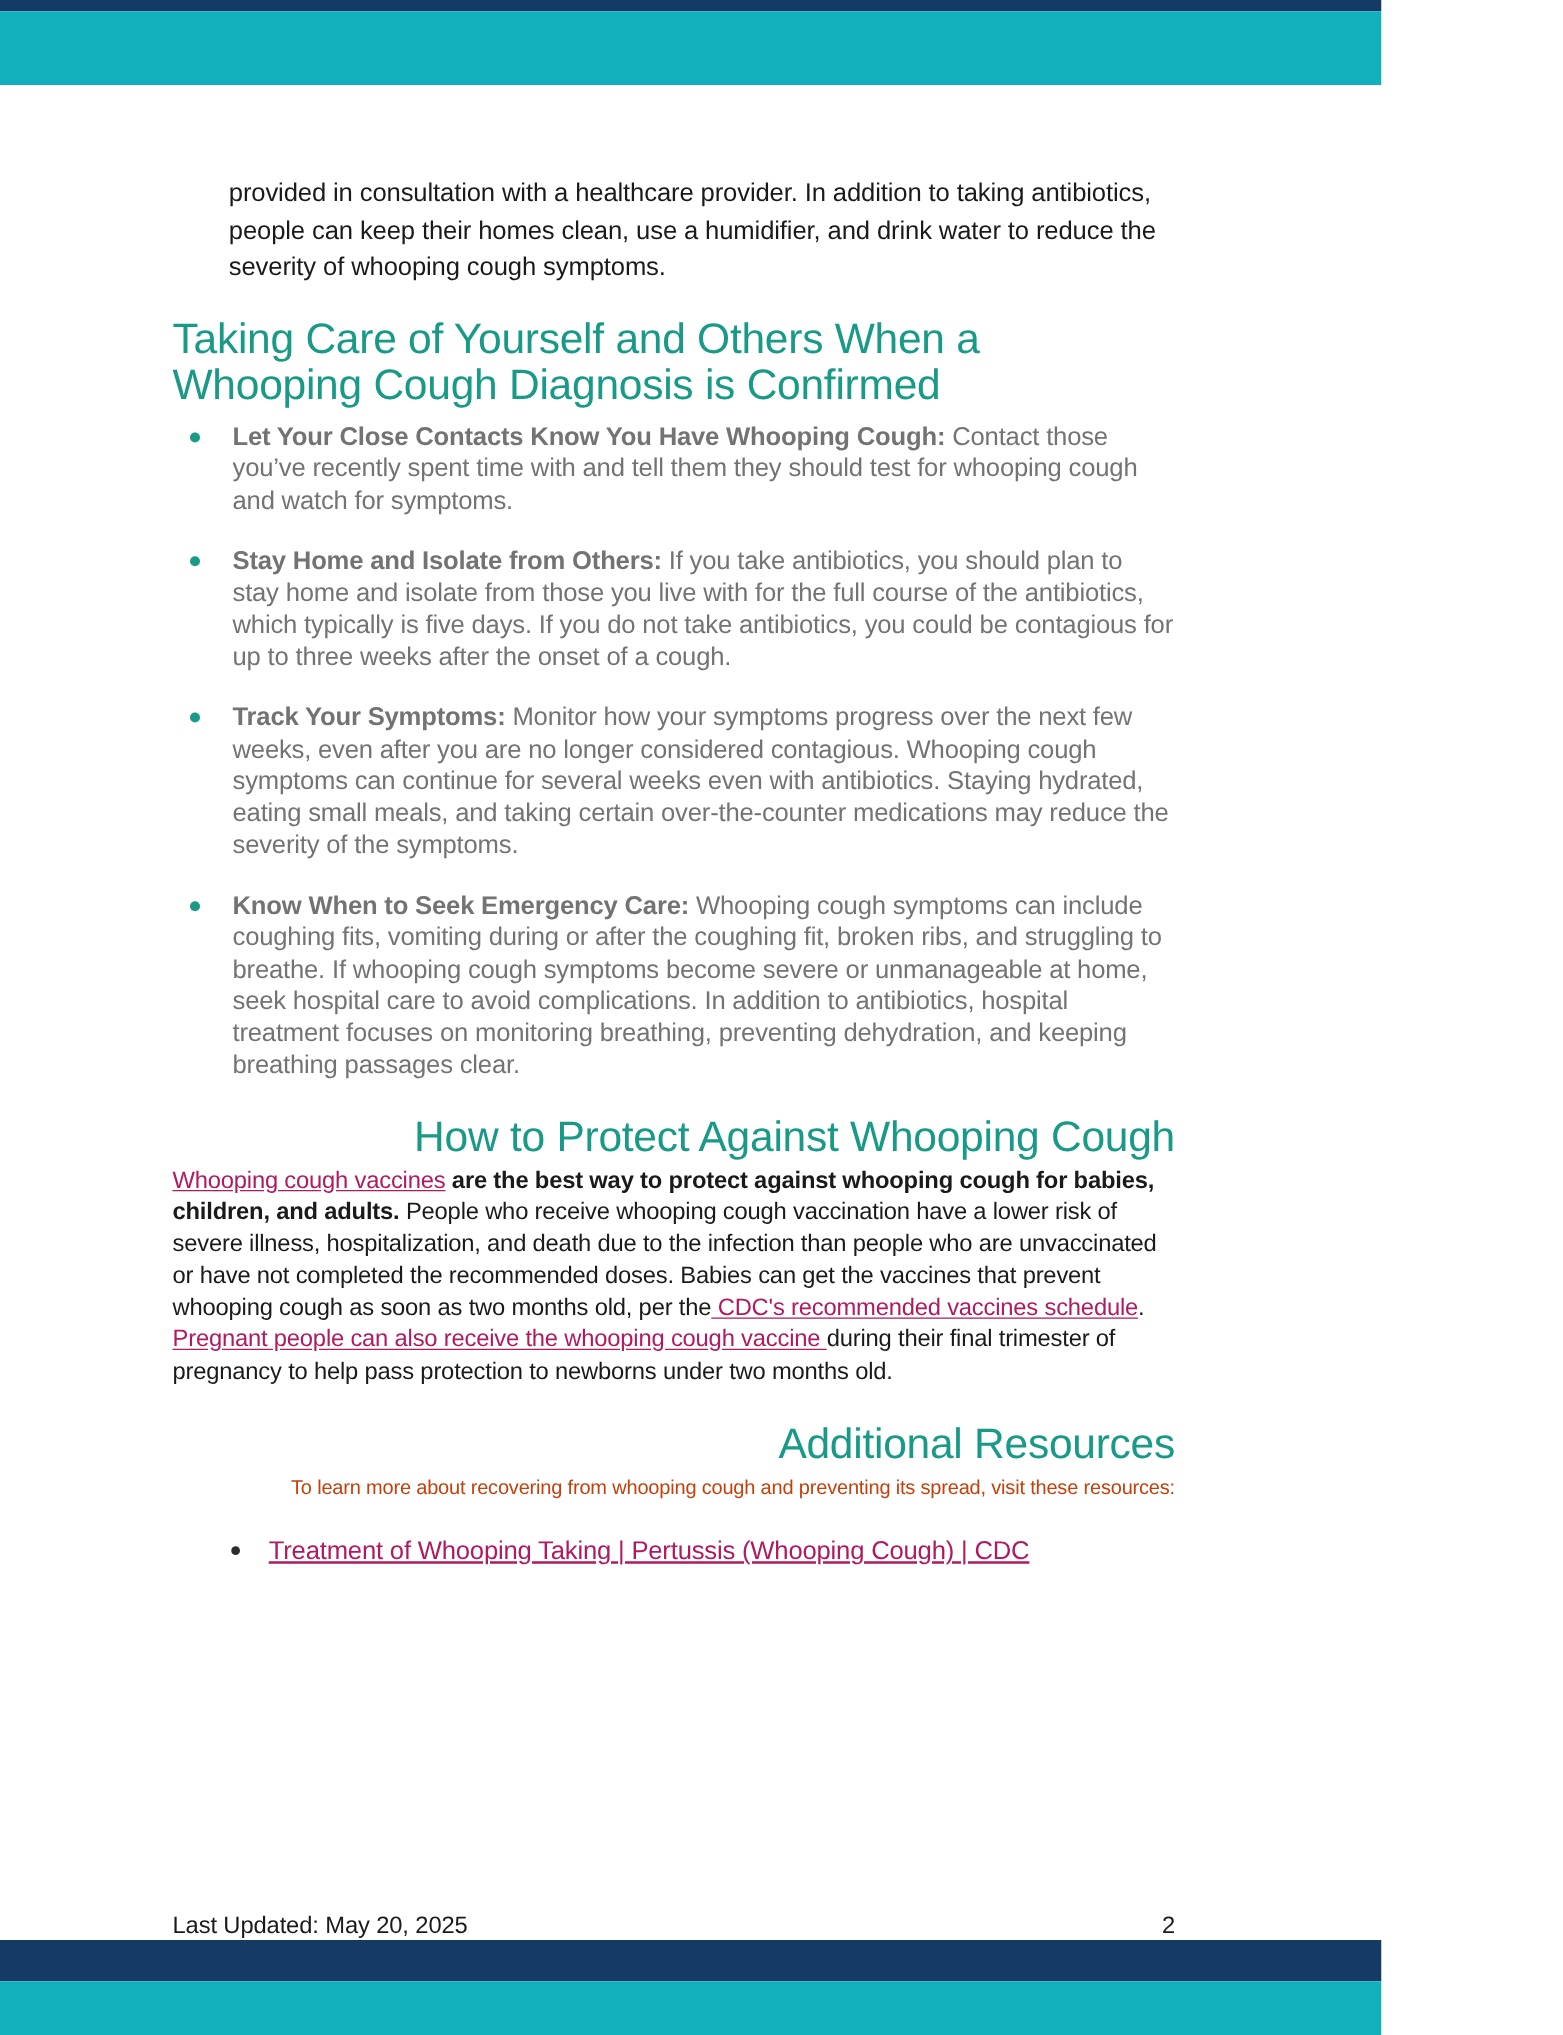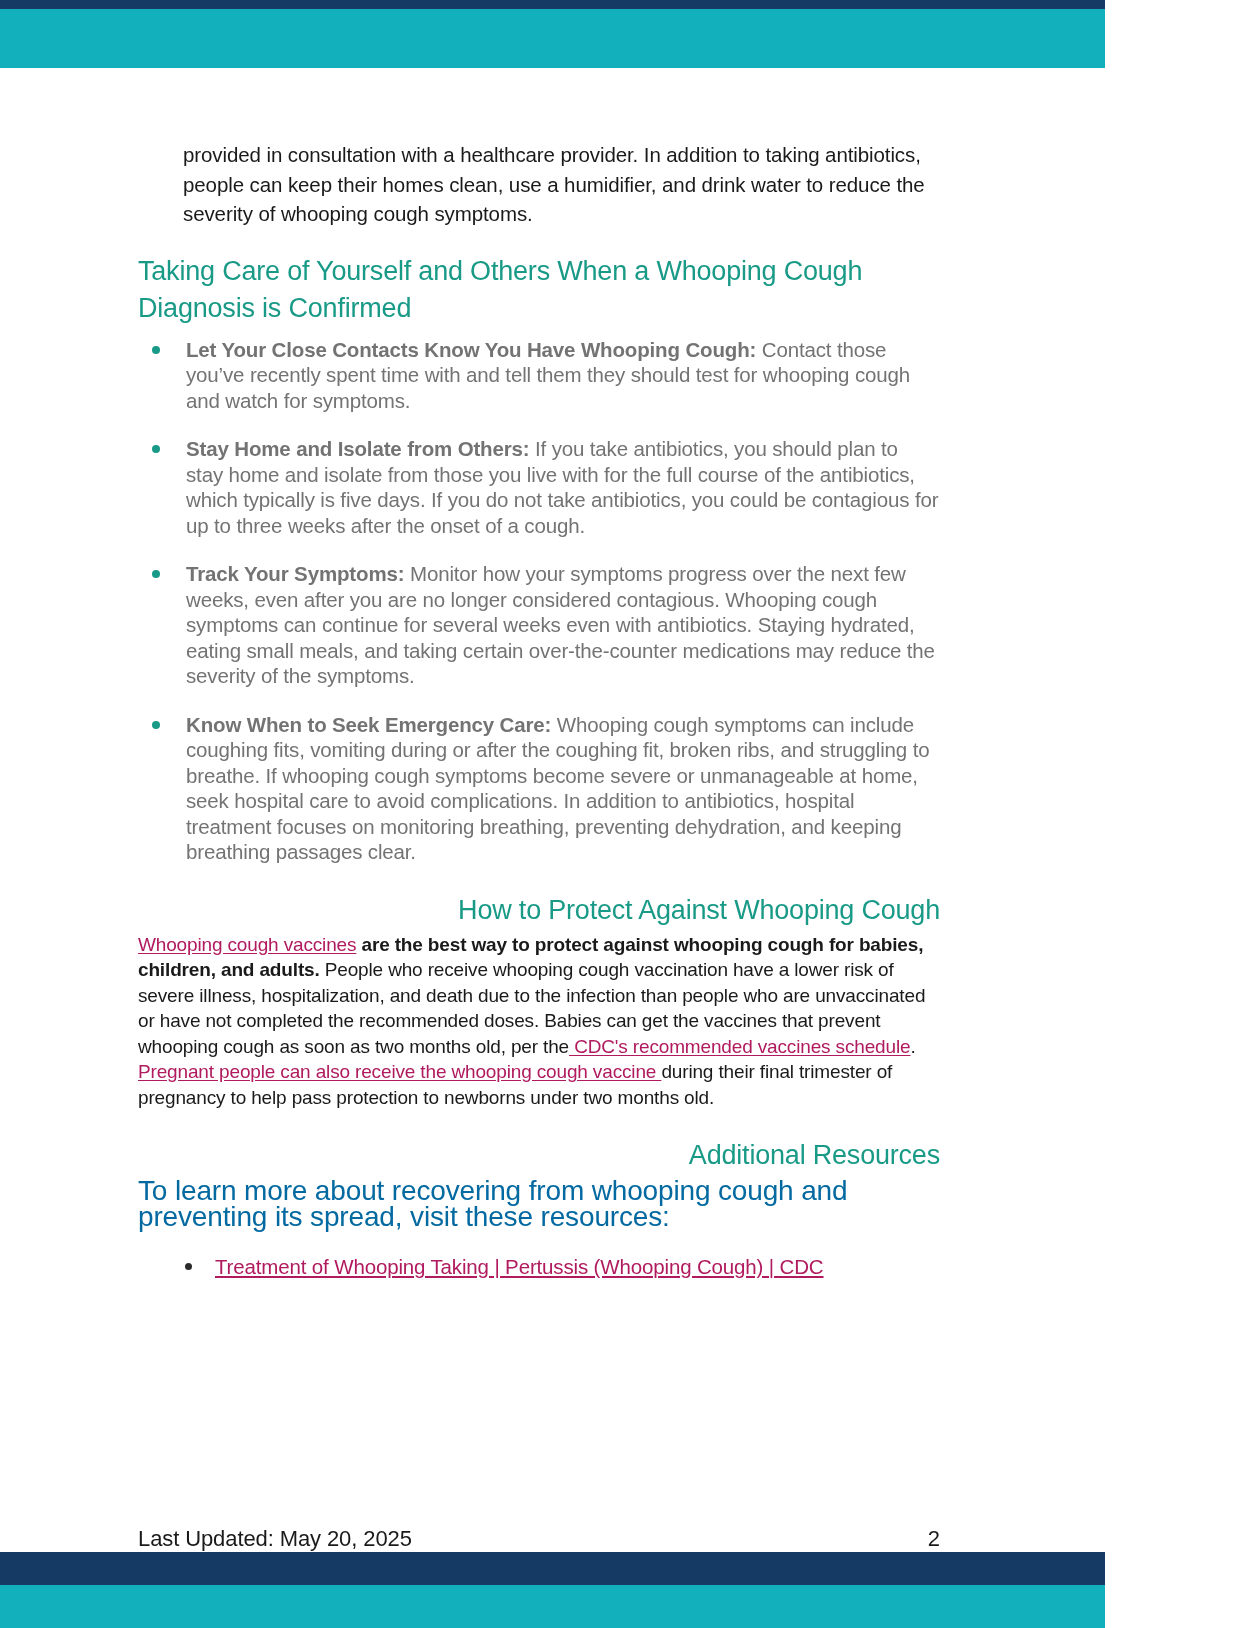--- a/index.html
+++ b/index.html
@@ -50,21 +50,21 @@
     font-size: 20.5px;
     line-height: 29.5px;
     color: #1a1a1a;
     letter-spacing: -0.1px;
     max-width: 880px;
   }
 
   h2.section-heading {
     margin: 0;
     padding-top: 24px;
-    font-size: 27px;
+    font-size: 34px;
     font-weight: 400;
     line-height: 37px;
     color: #189a87;
     letter-spacing: -0.2px;
   }
   h2.section-heading.tight {
     padding-top: 27px;
     text-align: right;
   }
 
@@ -107,25 +107,26 @@
 
   a.doclink {
     color: #b01a5e;
     text-decoration: underline;
     text-underline-offset: 2px;
   }
 
   .resources-intro {
     margin: 0;
     padding-top: 4px;
-    font-size: 28px;
+    font-size: 16px;
     line-height: 26px;
-    color: #0369a1;
+    color: #c2410c;
     letter-spacing: -0.15px;
     max-width: 870px;
+    text-align: right;
   }
 
   ul.dark-list {
     list-style: none;
     margin: 0;
     padding: 0;
     padding-top: 24px;
   }
   ul.dark-list > li {
     position: relative;
@@ -147,21 +148,21 @@
 
   
   .footer-row {
     position: absolute;
     left: 138px;
     right: 165px;
     bottom: 0;
     display: flex;
     justify-content: space-between;
     align-items: baseline;
-    font-size: 22px;
+    font-size: 19px;
     color: #1a1a1a;
     letter-spacing: -0.1px;
   }
   .bottom-navy-bar {
     height: 33px;
     background: #153a64;
     flex: none;
   }
   .bottom-teal-bar {
     height: 43px;

